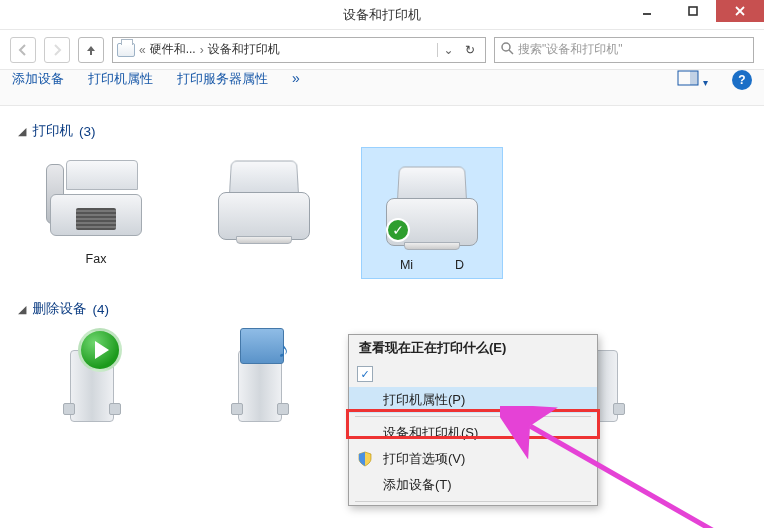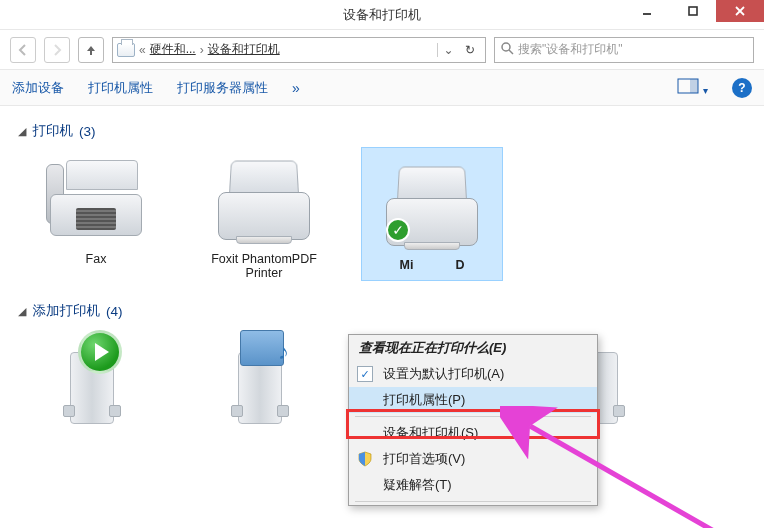--- a/index.html
+++ b/index.html
@@ -11,29 +11,29 @@
   .titlebar-btns { position: absolute; right: 0; top: 0; display: flex; height: 22px; }
   .titlebar-btn { width: 46px; height: 22px; display: flex; align-items: center; justify-content: center; font-size: 14px; color: #000; }
   .titlebar-btn.close { background: #c75050; color: #fff; width: 48px; }
 
   
   .addrrow { height: 40px; display: flex; align-items: center; padding: 0 10px; gap: 8px; border-bottom: 1px solid #e8e8e8; }
   .nav-btn { width: 26px; height: 26px; border: 1px solid #ccc; border-radius: 3px; display: flex; align-items: center; justify-content: center; color: #999; font-size: 13px; background: #fff; }
   .nav-btn.disabled { color: #ccc; }
   .nav-up { color: #555; border: 1px solid #bbb; }
   .addrbox { flex: 1; height: 26px; border: 1px solid #b0b0b0; background: #fff; display: flex; align-items: center; font-size: 12px; color: #333; padding: 0 4px; gap: 4px; }
-  .addrbox .crumb { display: flex; align-items: center; gap: 2px; text-decoration: underline; }
+  .addrbox .crumb { display: flex; align-items: center; gap: 2px; }
   .addrbox .sep { color: #777; }
   .addrbox .refresh { margin-left: auto; border-left: 1px solid #ccc; padding: 0 6px; color: #444; }
   .searchbox { width: 260px; height: 26px; border: 1px solid #b0b0b0; background: #fff; display: flex; align-items: center; padding: 0 6px; font-size: 12px; color: #999; gap: 4px; }
   .mini-printer-icon { display:inline-block; width:18px; height:14px; background: linear-gradient(#fff,#e9eef3); border:1px solid #9db2c6; border-radius:2px; position:relative; }
   .mini-printer-icon::before { content:""; position:absolute; top:-5px; left:3px; width:10px; height:5px; background:#fff; border:1px solid #aab8c6; border-bottom:none; }
 
   
-  .toolbar { height: 36px; display: flex; align-items: center; padding: 0 12px; gap: 24px; font-size: 13px; color: #1858a8; border-bottom: 1px solid #e8e8e8; background: #fafafa; }
+  .toolbar { height: 36px; display: flex; align-items: flex-start; padding: 0 12px; gap: 24px; font-size: 13px; color: #1858a8; border-bottom: 1px solid #e8e8e8; background: #fafafa; }
   .toolbar .spacer { flex: 1; }
   .toolbar .glyph { color: #1858a8; font-size: 14px; }
   .toolbar .help { width: 20px; height: 20px; background: #1b6fc7; color: #fff; border-radius: 50%; display: flex; align-items: center; justify-content: center; font-size: 12px; font-weight: bold; }
 
   
   .content { padding: 10px 18px; position: relative; height: calc(100% - 30px - 40px - 36px); overflow: hidden; background: #fff; }
   .section-head { display: flex; align-items: center; gap: 6px; font-size: 13.5px; color: #0b3c82; margin: 6px 0 8px; }
   .section-head .tri { color: #555; font-size: 11px; }
   .grid { display: flex; gap: 28px; flex-wrap: wrap; padding-left: 8px; }
   .item { width: 140px; display: flex; flex-direction: column; align-items: center; text-align: center; font-size: 12.5px; color: #222; gap: 4px; }
@@ -61,21 +61,21 @@
   .mmdev .tower::before { left:-8px; }
   .mmdev .tower::after { right:-8px; }
   .play-badge { position:absolute; top:-2px; left:26px; width:44px; height:44px; border-radius:50%; background: radial-gradient(circle at 35% 30%, #6ed66e, #1c9a1c 70%); border:3px solid rgba(255,255,255,0.7); display:flex; align-items:center; justify-content:center; }
   .play-badge::after { content:""; width:0; height:0; border-left:14px solid #fff; border-top:9px solid transparent; border-bottom:9px solid transparent; margin-left:3px; }
   .media-badge { position:absolute; top:-2px; left:20px; width:44px; height:36px; background: linear-gradient(#8fbce6,#5a93c9); border:1px solid #4478a9; border-radius:3px; }
   .media-badge::after { content: "♪"; position:absolute; right:-6px; top:8px; color:#2e74b6; font-size:22px; }
 
   
   .ctxmenu { position: absolute; left: 348px; top: 228px; width: 250px; background: #f2f2f2; border: 1px solid #a0a0a0; box-shadow: 2px 3px 8px rgba(0,0,0,.25); font-size: 13px; color: #222; z-index: 5; }
   .ctxmenu .row { height: 26px; display: flex; align-items: center; padding: 0 10px 0 34px; position: relative; }
-  .ctxmenu .row.header { font-weight: bold; padding-left: 10px; font-style: italic; }
+  .ctxmenu .row.header { font-weight: bold; padding-left: 10px; }
   .ctxmenu .row.hover { background: #cde6f9; }
   .ctxmenu .row .chk { position:absolute; left:8px; width:16px; height:16px; border:1px solid #9aaab8; background:#fff; display:flex; align-items:center; justify-content:center; font-size:11px; color:#1b6fc7; }
   .ctxmenu .sep { height: 1px; background: #cfcfcf; margin: 3px 6px; }
   .ctxmenu .row .shield { position:absolute; left:8px; width:16px; height:16px; }
   .ctxmenu .row .shield svg { width:16px; height:16px; }
 
   
   .highlight-rect { position: absolute; border: 3px solid #e33; pointer-events: none; z-index: 6; }
 
   
@@ -182,41 +182,40 @@
       <span>Fax</span>
     </div>
     <div class="item">
       <div class="icon-wrap">
         <div class="printer">
             <div class="top"></div>
             <div class="body"></div>
             <div class="tray"></div>
           </div>
       </div>
-      <span>Foxit PhantomPDF Printer</span>
     </div>
     <div class="item selected" style="padding:6px 0;">
       <div class="icon-wrap">
         <div class="printer">
             <div class="top"></div>
             <div class="body"></div>
             <div class="tray"></div>
             <div class="check">✓</div>
           </div>
       </div>
-      <span style="display:flex;gap:42px;font-weight:bold;">
+      <span style="display:flex;gap:42px;">
         <span>Mi</span>
         <span>D</span>
       </span>
     </div>
   </div>
 
   <div class="section-head" style="margin-top:22px;">
     <span class="tri">◢</span>
-    <span>添加打印机</span>
+    <span>删除设备</span>
     <span>(4)</span>
   </div>
 
   <div class="grid">
     <div class="item">
       <div class="icon-wrap">
         <div class="mmdev">
             <div class="tower"></div>
             <div class="play-badge"></div>
           </div>
@@ -243,35 +242,34 @@
             <div class="tower"></div>
           </div>
       </div>
     </div>
   </div>
 
   <div class="ctxmenu">
     <div class="row header">查看现在正在打印什么(E)</div>
     <div class="row">
       <span class="chk">✓</span>
-      <span>设置为默认打印机(A)</span>
     </div>
     <div class="row hover">打印机属性(P)</div>
     <div class="sep"></div>
     <div class="row">设备和打印机(S)</div>
     <div class="row">
       <span class="shield">
         <svg viewBox="0 0 16 16">
             <path d="M8 1 L14 3 V8 C14 12 8 15 8 15 C8 15 2 12 2 8 V3 Z" fill="#f7d154" stroke="#b38b00" stroke-width="0.6"></path>
             <path d="M8 1 L8 15 C8 15 2 12 2 8 V3 Z" fill="#4a90e2"></path>
           </svg>
       </span>
       <span>打印首选项(V)</span>
     </div>
-    <div class="row">疑难解答(T)</div>
+    <div class="row">添加设备(T)</div>
     <div class="sep"></div>
 
   </div>
 
   <div class="highlight-rect" style="left:346px; top:303px; width:254px; height:30px;"></div>
 
   <svg class="arrow-svg" style="left:500px; top:300px; width:260px; height:150px;">
     <defs>
       <marker id="ahead" markerWidth="12" markerHeight="12" refX="3" refY="6" orient="auto">
         <path d="M0,0 L12,6 L0,12 L3,6 Z" fill="#e542d6"></path>

